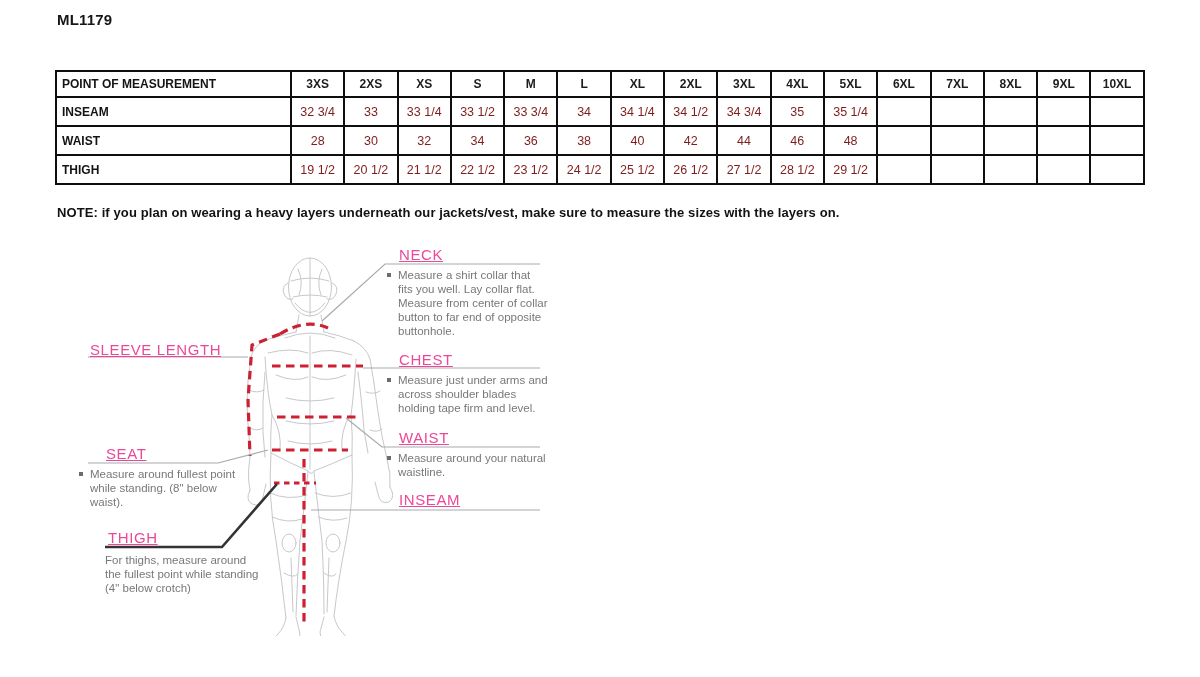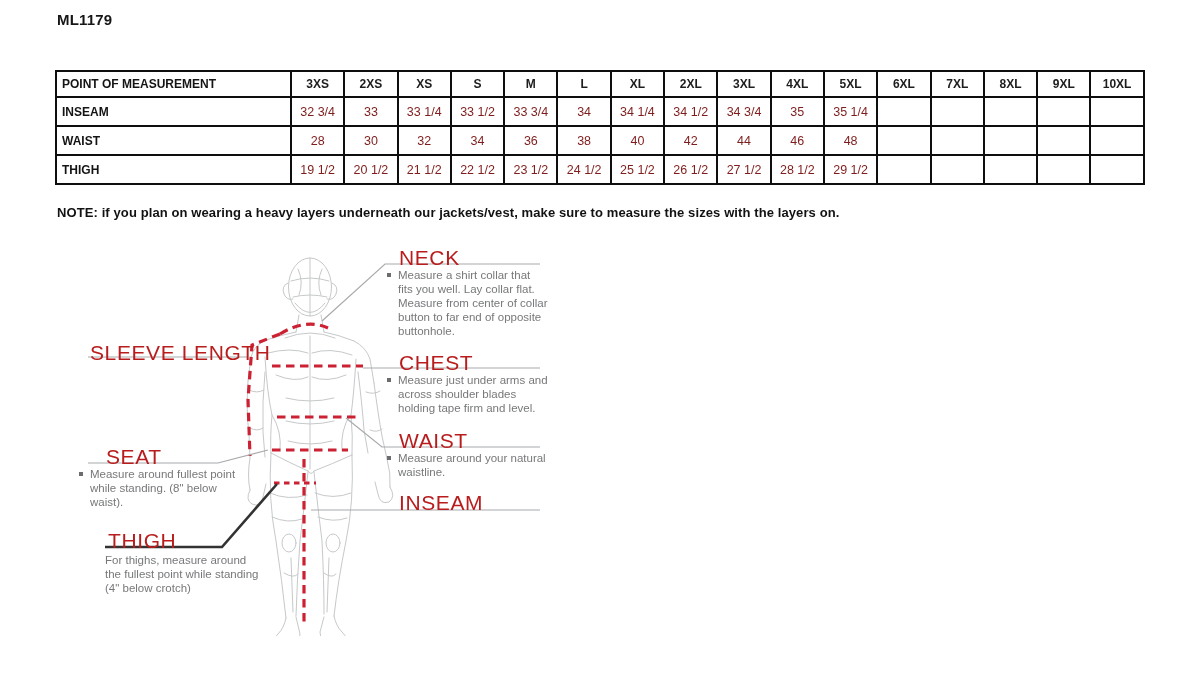--- a/index.html
+++ b/index.html
@@ -31,22 +31,22 @@
 
   .note-text {
     position:absolute; left:57px; top:205px;
     font-size:13px; font-weight:bold; color:#121212; letter-spacing:.1px;
   }
 
   
   .figure-svg { position:absolute; left:0; top:235px; width:620px; height:442px; }
 
   .guide-heading {
-    position:absolute; font-size:21px; color:#b91c1c;
-    letter-spacing:.6px; white-space:nowrap;
+    position:absolute; font-size:15px; color:#ec4899;
+    letter-spacing:.6px; white-space:nowrap;text-decoration:underline;
   }
   .guide-block { position:absolute; display:flex; align-items:flex-start; }
   .bullet {
     width:4px; height:4px; background:#6b6c6f; margin-top:5px; margin-right:7px; flex:none;
   }
   .guide-text {
     font-size:11.5px; line-height:14px; color:#77787a;
   }
   .w150 { width:150px; }
   .w148 { width:148px; }

